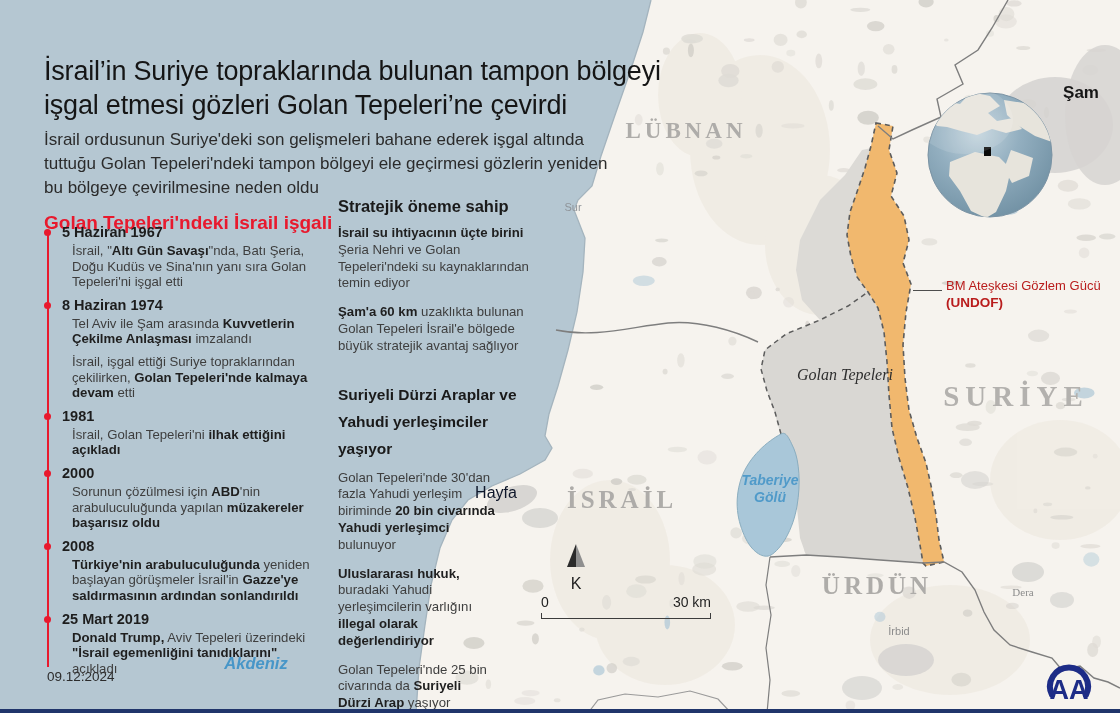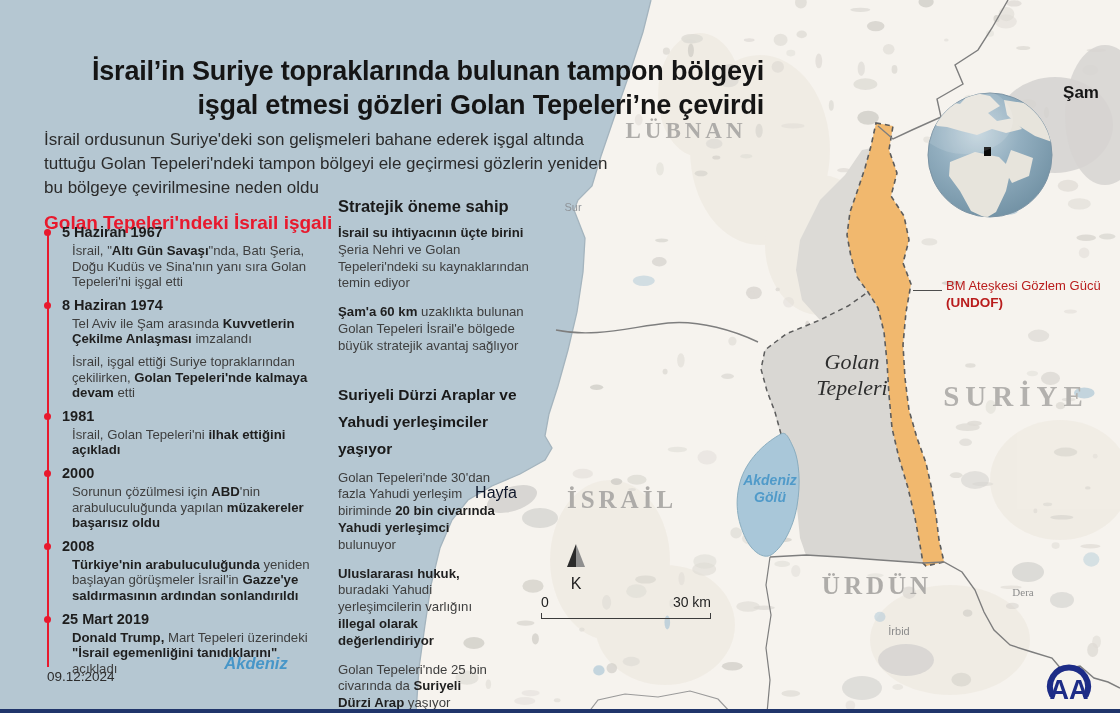--- a/index.html
+++ b/index.html
@@ -1,21 +1,21 @@
 <!DOCTYPE html>
 <html lang="tr"><head>
 <meta charset="utf-8">
 <style>
   html,body{margin:0;padding:0;}
   body{font-family:"Liberation Sans",sans-serif;}
   #canvas{position:relative;width:1120px;height:713px;background:#b5c7d2;overflow:hidden;}
   #mapsvg{position:absolute;inset:0;z-index:0;}
   .ovl{position:absolute;z-index:2;}
   
-  .title{left:44px;top:36px;width:720px;font-size:27px;line-height:34px;font-weight:bold;color:#151515;letter-spacing:-0.2px;text-align:right;}
+  .title{left:44px;top:36px;width:720px;font-size:27px;line-height:34px;font-weight:normal;color:#151515;letter-spacing:-0.2px;}
   .subtitle{left:44px;top:111px;width:572px;font-size:17px;line-height:24px;color:#2b2b2b;}
   
   .tl-head{left:44px;top:196px;font-size:19px;font-weight:bold;color:#e8192d;}
   .timeline{left:44px;top:224px;width:258px;position:absolute;z-index:2;padding-left:18px;}
   .timeline:before{content:"";position:absolute;left:3px;top:8px;bottom:16px;width:2px;background:#e8192d;}
   .tl-item{position:relative;margin-bottom:5px;}
   .tl-dot{position:absolute;left:-18px;top:5px;width:7px;height:7px;border-radius:50%;background:#e8192d;}
   .tl-date{margin:0 0 2px 0;font-size:14.5px;line-height:17px;font-weight:bold;color:#1d1d1d;}
   .tl-item p{margin:2px 0 7px 10px;font-size:13.2px;line-height:15.6px;color:#3e3e3e;}
   .b{font-weight:bold;color:#1f1f1f;}
@@ -31,21 +31,21 @@
   .lbl-lebanon{left:686px;top:131px;font-size:23px;letter-spacing:4px;}
   .lbl-syria{left:1016px;top:396px;font-size:29px;letter-spacing:6px;color:#b3b1ae;}
   .lbl-israel{left:622px;top:500px;font-size:25px;letter-spacing:4px;}
   .lbl-jordan{left:877px;top:586px;font-size:25px;letter-spacing:4px;}
   .city{font-size:11px;color:#8f9499;}
   .lbl-sur{left:573px;top:207px;}
   .lbl-hayfa{left:496px;top:493px;color:#0f172a;font-size:16px;}
   .lbl-dera{left:1023px;top:592px;color:#8c8c8c;font-family:Liberation Serif, serif;}
   .lbl-irbid{left:899px;top:631px;color:#8c8c8c;}
   .lbl-sam{left:1081px;top:93px;font-size:17px;font-weight:bold;color:#161616;}
-  .lbl-golan{left:852px;top:375px;font-family:"Liberation Serif",serif;font-style:italic;font-size:22px;line-height:26px;color:#2e2e2e;white-space:normal;width:110px;text-align:center;}
+  .lbl-golan{left:852px;top:375px;font-family:"Liberation Serif",serif;font-style:italic;font-size:16px;line-height:26px;color:#2e2e2e;white-space:normal;width:110px;text-align:left;}
   .water{font-style:italic;color:#4796c8;}
   .lbl-lake{left:770px;top:489px;font-size:14px;line-height:17px;white-space:normal;width:80px;text-align:center;font-weight:bold;opacity:.9;}
   .lbl-akdeniz{left:256px;top:663px;font-size:16.5px;font-weight:bold;}
   
   .callout-line{left:913px;top:290px;width:29px;height:0;border-top:1.4px solid #4d4d4d;}
   .callout{left:946px;top:277px;font-size:13px;line-height:17px;color:#b91c1c;}
   .callout .l2{font-weight:bold;font-size:13.5px;}
   
   .compass{left:563px;top:543px;width:26px;text-align:center;}
   .compass .k{display:block;margin-top:2px;font-size:16px;color:#222;}
@@ -344,21 +344,21 @@
     <p><span>Sorunun çözülmesi için </span><span class="b">ABD</span><span>'nin arabuluculuğunda yapılan </span><span class="b">müzakereler başarısız oldu</span></p>
   </div>
   <div class="tl-item">
     <span class="tl-dot"></span>
     <h3 class="tl-date">2008</h3>
     <p><span class="b">Türkiye'nin arabuluculuğunda</span><span> yeniden başlayan görüşmeler İsrail'in </span><span class="b">Gazze'ye saldırmasının ardından sonlandırıldı</span></p>
   </div>
   <div class="tl-item">
     <span class="tl-dot"></span>
     <h3 class="tl-date">25 Mart 2019</h3>
-    <p><span class="b">Donald Trump,</span><span> Mart Tepeleri üzerindeki </span><span class="b">"İsrail egemenliğini tanıdıklarını"</span><span> açıkladı</span></p>
+    <p><span class="b">Donald Trump,</span><span> Aviv Tepeleri üzerindeki </span><span class="b">"İsrail egemenliğini tanıdıklarını"</span><span> açıkladı</span></p>
   </div>
 </div>
 
 <div class="mid">
   <h2>Stratejik öneme sahip</h2>
   <p><span class="b">İsrail su ihtiyacının üçte birini</span><span> Şeria Nehri ve Golan Tepeleri'ndeki su kaynaklarından temin ediyor</span></p>
   <p><span class="b">Şam'a 60 km</span><span> uzaklıkta bulunan Golan Tepeleri İsrail'e bölgede büyük stratejik avantaj sağlıyor</span></p>
   <h3>Suriyeli Dürzi Araplar ve Yahudi yerleşimciler yaşıyor</h3>
   <p class="narrow"><span>Golan Tepeleri'nde 30'dan fazla Yahudi yerleşim biriminde </span><span class="b">20 bin civarında Yahudi yerleşimci</span><span> bulunuyor</span></p>
   <p class="narrow"><span class="b">Uluslararası hukuk,</span><span> buradaki Yahudi yerleşimcilerin varlığını </span><span class="b">illegal olarak değerlendiriyor</span></p>
@@ -368,21 +368,21 @@
 <div class="map-label country lbl-lebanon">LÜBNAN</div>
 <div class="map-label country lbl-syria">SURİYE</div>
 <div class="map-label country lbl-israel">İSRAİL</div>
 <div class="map-label country lbl-jordan">ÜRDÜN</div>
 <div class="map-label lbl-sam">Şam</div>
 <div class="map-label city lbl-sur">Sur</div>
 <div class="map-label city lbl-hayfa">Hayfa</div>
 <div class="map-label city lbl-dera">Dera</div>
 <div class="map-label city lbl-irbid">İrbid</div>
 <div class="map-label lbl-golan">Golan Tepeleri</div>
-<div class="map-label water lbl-lake">Akdeniz Gölü</div>
+<div class="map-label water lbl-lake">Taberiye Gölü</div>
 <div class="map-label water lbl-akdeniz">Akdeniz</div>
 
 <div class="ovl callout-line"></div>
 <div class="ovl callout">
   <span>BM Ateşkesi Gözlem Gücü</span><br>
   <span class="l2">(UNDOF)</span>
 </div>
 
 <div class="ovl compass">
   <svg width="26" height="26" viewBox="0 0 26 26">

